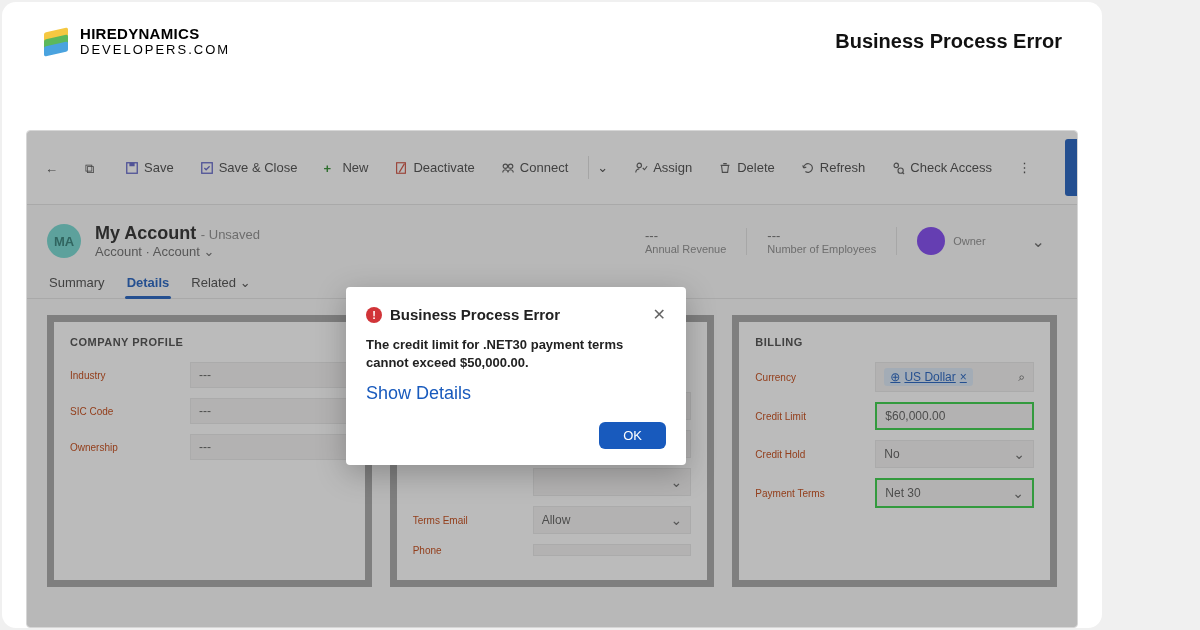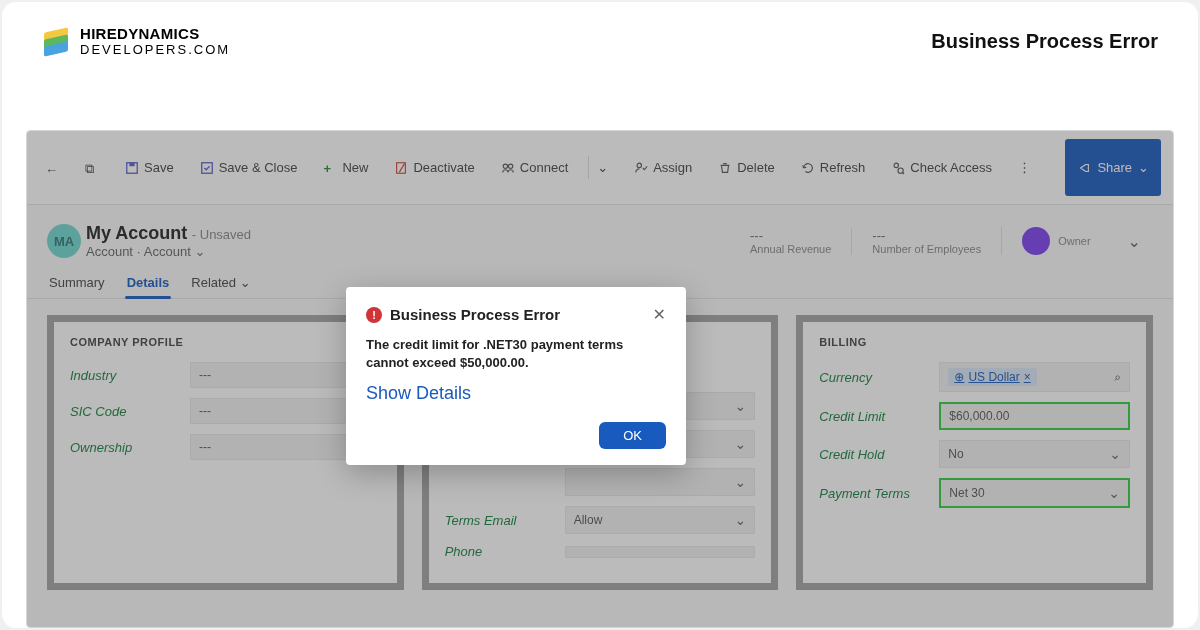--- a/index.html
+++ b/index.html
@@ -1,56 +1,56 @@
 <!DOCTYPE html>
 <html><head>
 <meta charset="utf-8">
 <style>
 * { box-sizing: border-box; margin: 0; padding: 0; }
 body { font-family: "Segoe UI", -apple-system, sans-serif; background: #f0f0f0; width: 1200px; height: 630px; overflow: hidden; }
-.frame { background: #fff; width: 1196px; height: 626px; margin: 2px; border-radius: 14px; overflow: hidden; position: relative; }
+.frame { background: #fff; width: 1100px; height: 626px; margin: 2px; border-radius: 14px; overflow: hidden; position: relative; }
 .header { display: flex; align-items: center; justify-content: space-between; padding: 24px 40px 16px 40px; }
 .logo { display: flex; align-items: center; gap: 10px; }
 .logo-icon { width: 28px; height: 28px; position: relative; }
 .logo-layer { position: absolute; width: 24px; height: 10px; border-radius: 2px; transform: skewY(-12deg); }
 .logo-layer.l1 { background: #f5c842; top: 3px; left: 2px; }
 .logo-layer.l2 { background: #5cb85c; top: 10px; left: 2px; }
 .logo-layer.l3 { background: #4aa3df; top: 17px; left: 2px; }
 .logo-text { font-weight: 700; font-size: 15px; letter-spacing: 0.3px; line-height: 1.1; }
 .logo-text .sub { font-weight: 400; font-size: 13px; letter-spacing: 2px; }
 .page-title { font-weight: 700; font-size: 20px; color: #111; }
 .app { position: absolute; top: 128px; left: 24px; right: 24px; bottom: 0; border: 1px solid #d6d6d6; border-radius: 4px; overflow: hidden; }
 .overlay { position: absolute; inset: 0; background: rgba(60,60,60,0.35); z-index: 10; }
 .app-inner { position: absolute; inset: 0; background: #fafafa; padding: 0; }
 .toolbar { display: flex; align-items: center; gap: 14px; padding: 8px 12px; border-bottom: 1px solid #e3e3e3; background: #fff; font-size: 13px; color: #444; }
 .tbtn { display: flex; align-items: center; gap: 5px; padding: 4px 6px; cursor: pointer; white-space: nowrap; }
 .tbtn svg, .tbtn .ic { width: 14px; height: 14px; flex-shrink: 0; }
 .spacer { flex: 1; }
 .share { background: #185abd; color: #fff; padding: 21px 12px; border-radius: 3px; display: flex; align-items: center; gap: 6px; }
-.rec-head { display: flex; align-items: center; padding: 18px 20px 8px 20px; gap: 5px; }
+.rec-head { display: flex; align-items: center; padding: 18px 20px 8px 20px; gap: 14px; }
 .avatar { width: 34px; height: 34px; border-radius: 50%; background: #6fd8d0; color: #2a7a72; display: flex; align-items: center; justify-content: center; font-size: 13px; font-weight: 600; }
 .rec-title { font-size: 18px; font-weight: 600; color: #222; }
 .rec-sub { font-size: 13px; color: #666; font-weight: 400; }
 .unsaved { font-size: 13px; color: #888; font-weight: 400; }
 .rec-meta { margin-left: auto; display: flex; align-items: center; gap: 0; }
 .meta-cell { padding: 0 20px; border-left: 1px solid #e0e0e0; text-align: left; }
 .meta-cell:first-child { border-left: none; }
 .meta-val { font-size: 13px; color: #666; }
 .meta-lab { font-size: 11px; color: #888; }
 .owner-av { width: 28px; height: 28px; border-radius: 50%; background: #7b3ff2; }
 .chev { color: #666; font-size: 16px; padding: 0 12px; }
 .tabs { display: flex; gap: 18px; padding: 0 20px; border-bottom: 1px solid #e3e3e3; font-size: 13px; color: #444; }
 .tab { padding: 8px 2px; cursor: pointer; position: relative; }
 .tab.active { color: #185abd; font-weight: 600; }
 .tab.active::after { content: ""; position: absolute; bottom: -1px; left: 0; right: 0; height: 3px; background: #185abd; border-radius: 2px; }
 .form-area { display: flex; gap: 18px; padding: 16px 20px; background: #fafafa; }
 .card { background: #fff; border: 7px solid #a3a3a3; flex: 1; padding: 14px 16px; }
 .card-h { font-size: 11px; font-weight: 700; color: #444; letter-spacing: 0.5px; margin-bottom: 14px; }
 .fld { display: flex; align-items: center; margin-bottom: 10px; gap: 10px; }
-.fld-lab { font-size: 13px; color: #15803d; width: 110px; flex-shrink: 0; font-style: italic; }
+.fld-lab { font-size: 10px; color: #c2410c; width: 110px; flex-shrink: 0; }
 .fld-val { flex: 1; background: #f3f2f1; border: 1px solid #e6e6e6; padding: 5px 8px; font-size: 12px; color: #555; display: flex; align-items: center; justify-content: space-between; }
 .fld-val.sel::after { content: "⌄"; color: #666; font-size: 14px; }
 .fld-val.hl { border: 2px solid #2ecc40; }
 .pill { background: #dbe9f7; color: #185abd; padding: 2px 6px; border-radius: 3px; font-size: 12px; display: inline-flex; align-items: center; gap: 4px; text-decoration: underline; }
 .dialog { position: absolute; z-index: 20; left: 344px; top: 285px; width: 340px; background: #fff; border-radius: 4px; box-shadow: 0 8px 30px rgba(0,0,0,0.25); padding: 18px 20px 16px 20px; }
 .dlg-head { display: flex; align-items: center; gap: 8px; margin-bottom: 12px; }
 .dlg-err { width: 16px; height: 16px; border-radius: 50%; background: #d13438; color: #fff; display: flex; align-items: center; justify-content: center; font-size: 11px; font-weight: 700; }
 .dlg-title { font-size: 15px; font-weight: 600; color: #222; flex: 1; }
 .dlg-x { font-size: 16px; color: #666; cursor: pointer; }
 .dlg-body { font-size: 13px; font-weight: 600; color: #222; margin-bottom: 12px; line-height: 1.35; }

